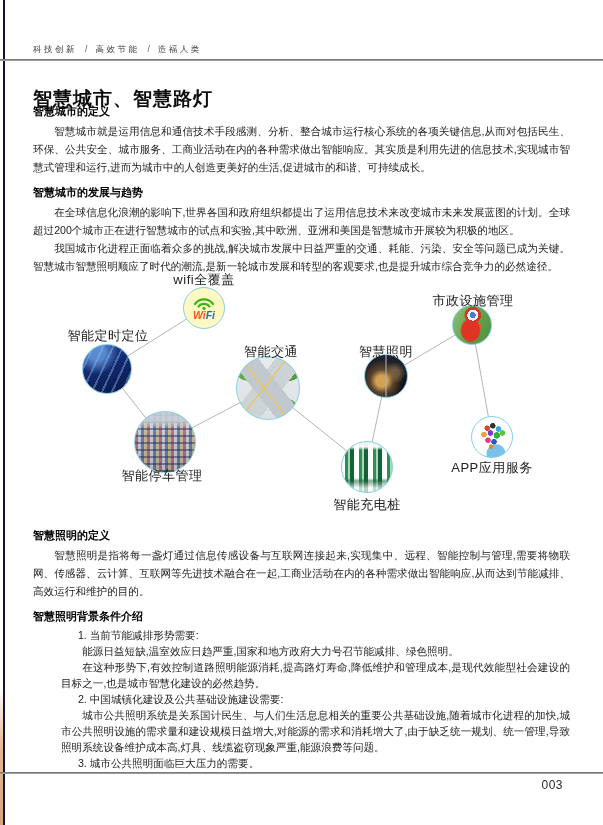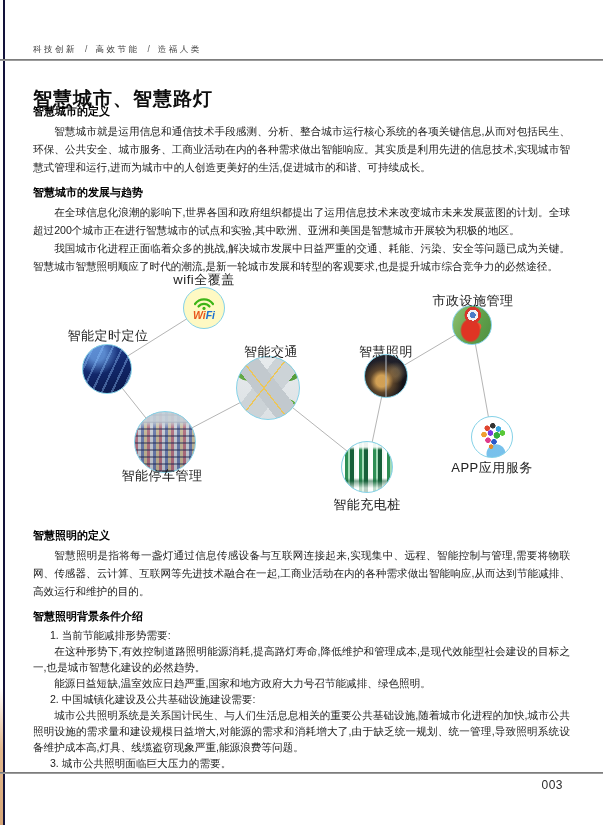--- a/index.html
+++ b/index.html
@@ -24,21 +24,21 @@
   .title { position:absolute; left:33px; top:86px; margin:0; font-size:19px; font-weight:bold; color:#0d0d0d; letter-spacing:1px; }
 
   
   .text-block { position:absolute; left:33px; width:537px; }
   .tb1 { top:104px; }
   .tb2 { top:528px; }
   .text-block h2 { margin:0 0 3px 0; font-size:11px; font-weight:bold; color:#000; }
   .text-block h2 + p { margin-top:0; }
   .text-block p { margin:0; font-size:10.6px; line-height:18px; text-align:justify; text-indent:2em; color:#1c1c1c; }
   .gap-heading { margin-top:9px !important; }
-  .tb2 .bg p { line-height:16px; }
+  .tb2 .bg p { line-height:16px;margin-left:28px; }
   p.list-item { text-indent:1.6em; }
 
   
   .diagram { position:absolute; left:0; top:270px; width:603px; height:250px; }
   .connectors { position:absolute; left:0; top:0; width:603px; height:250px; }
   .connectors line { stroke:var(--connector,#b5b5b5); stroke-width:1; }
 
   .node { position:absolute; border-radius:50%; box-sizing:border-box;
     border:1.5px solid var(--circle-border,#85d2e8); background:#fef9c3; overflow:hidden; }
 
@@ -168,22 +168,22 @@
     <div class="node-label" style="left:367px; top:226px">智能充电桩</div>
     <div class="node-label" style="left:492px; top:189px">APP应用服务</div>
   </div>
 
   <div class="text-block tb2">
     <h2>智慧照明的定义</h2>
     <p>智慧照明是指将每一盏灯通过信息传感设备与互联网连接起来,实现集中、远程、智能控制与管理,需要将物联网、传感器、云计算、互联网等先进技术融合在一起,工商业活动在内的各种需求做出智能响应,从而达到节能减排、高效运行和维护的目的。</p>
     <h2 class="gap-heading">智慧照明背景条件介绍</h2>
     <div class="bg">
       <p class="list-item">1.  当前节能减排形势需要:</p>
+      <p>能源日益短缺,温室效应日趋严重,国家和地方政府大力号召节能减排、绿色照明。</p>
       <p>在这种形势下,有效控制道路照明能源消耗,提高路灯寿命,降低维护和管理成本,是现代效能型社会建设的目标之一,也是城市智慧化建设的必然趋势。</p>
-      <p>能源日益短缺,温室效应日趋严重,国家和地方政府大力号召节能减排、绿色照明。</p>
       <p class="list-item">2.  中国城镇化建设及公共基础设施建设需要:</p>
       <p>城市公共照明系统是关系国计民生、与人们生活息息相关的重要公共基础设施,随着城市化进程的加快,城市公共照明设施的需求量和建设规模日益增大,对能源的需求和消耗增大了,由于缺乏统一规划、统一管理,导致照明系统设备维护成本高,灯具、线缆盗窃现象严重,能源浪费等问题。</p>
       <p class="list-item">3.  城市公共照明面临巨大压力的需要。</p>
     </div>
   </div>
 
   <div class="footer-rule"></div>
   <div class="page-number">003</div>
 
 </div>

